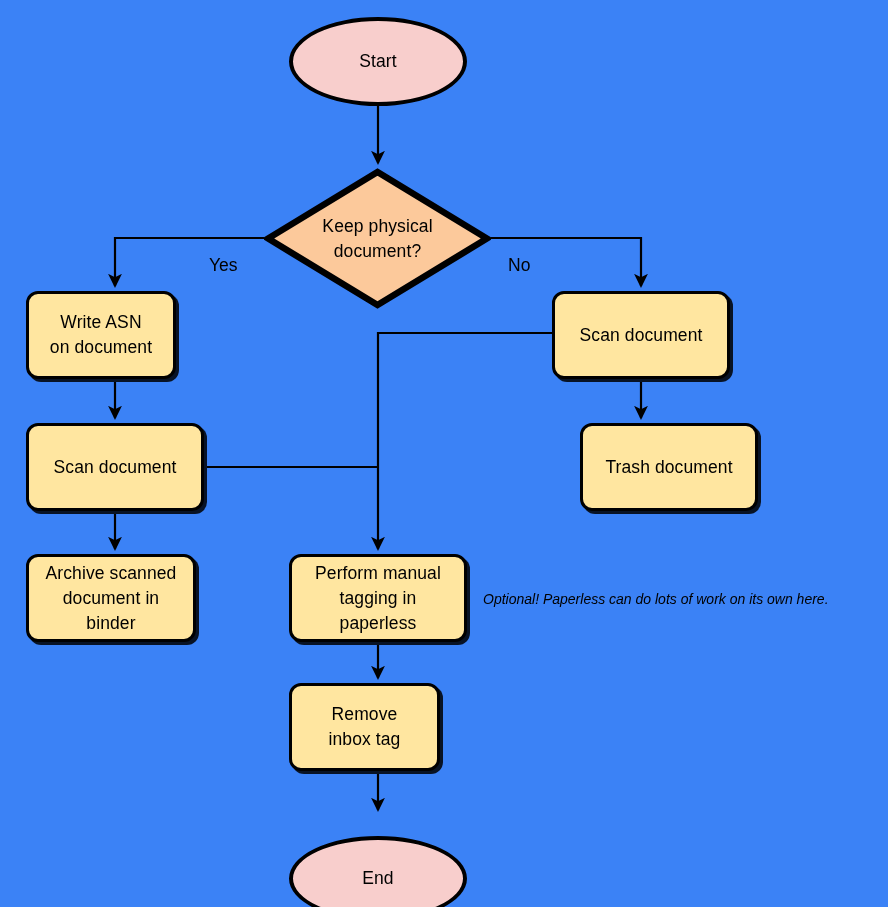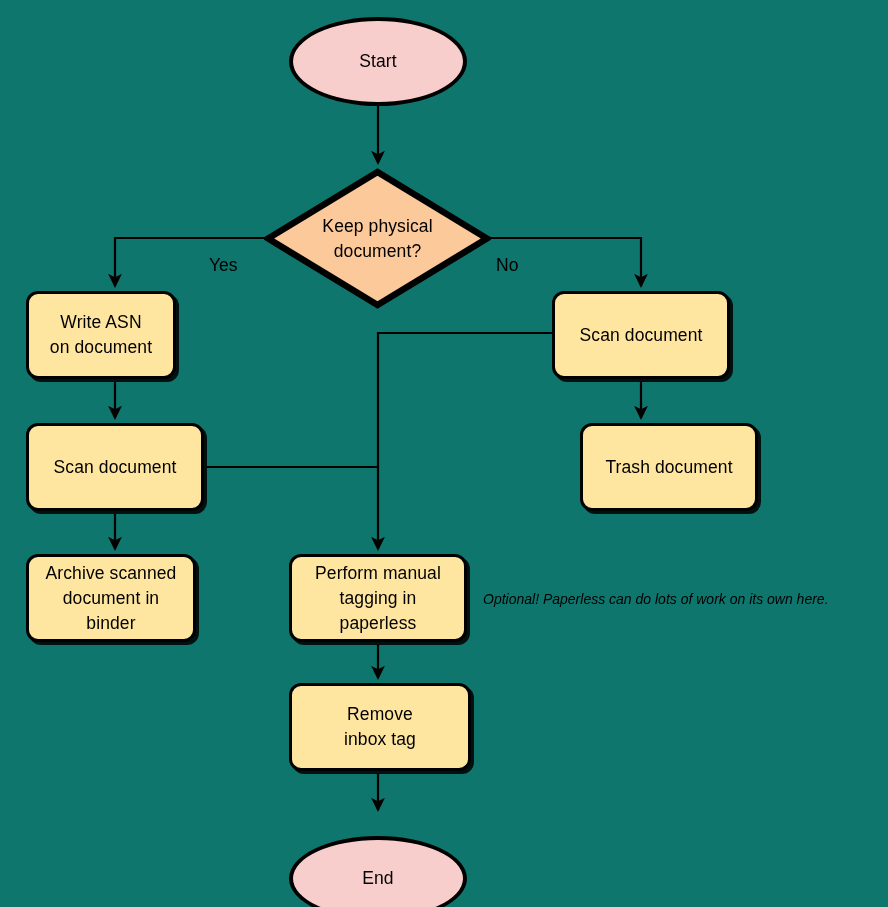--- a/index.html
+++ b/index.html
@@ -9,21 +9,21 @@
     background: #ffffff;
   }
   body {
     font-family: "Liberation Sans", sans-serif;
     -webkit-font-smoothing: antialiased;
   }
   #canvas {
     position: relative;
     width: 888px;
     height: 907px;
-    background: #0f766e;
+    background: #3b82f6;
     overflow: hidden;
   }
   #edges {
     position: absolute;
     left: 0;
     top: 0;
     width: 888px;
     height: 907px;
     pointer-events: none;
   }
@@ -129,21 +129,21 @@
 
   <div class="node decision" style="left:264px; top:168px; width:227px; height:141px;">
     <svg class="decision-shape" viewBox="0 0 227 141" preserveAspectRatio="none" aria-hidden="true">
       <polygon points="113.5,4 223,70.5 113.5,137 4,70.5" fill="#fcc99b" stroke="#000000" stroke-width="6.5" stroke-linejoin="miter"></polygon>
     </svg>
     <span class="decision-label">Keep physical
 document?</span>
   </div>
 
   <div class="edge-label" style="left:209px; top:210px;">Yes</div>
-  <div class="edge-label" style="left:496px; top:210px;">No</div>
+  <div class="edge-label" style="left:508px; top:210px;">No</div>
 
   <div class="node process" style="left:26px; top:291px; width:150px; height:88px;">
     <span>Write ASN
 on document</span>
   </div>
 
   <div class="node process" style="left:26px; top:423px; width:178px; height:88px;">
     <span>Scan document</span>
   </div>
 
@@ -160,21 +160,21 @@
   <div class="node process" style="left:552px; top:423px; width:178px; height:88px;margin-left:28px;">
     <span>Trash document</span>
   </div>
 
   <div class="node process" style="left:289px; top:554px; width:178px; height:88px;">
     <span>Perform manual
 tagging in
 paperless</span>
   </div>
 
-  <div class="node process" style="left:289px; top:683px; width:182px; height:88px;">
+  <div class="node process" style="left:289px; top:683px; width:151px; height:88px;">
     <span>Remove
 inbox tag</span>
   </div>
 
   <div class="node terminator" style="left:289px; top:836px; width:178px; height:85px;text-align:right; --fill:#f8cecc;">
     <span>End</span>
   </div>
 
   <div class="annotation" style="left:483px; top:587px; width:400px;">Optional! Paperless can do lots of work on its own here.</div>
 

